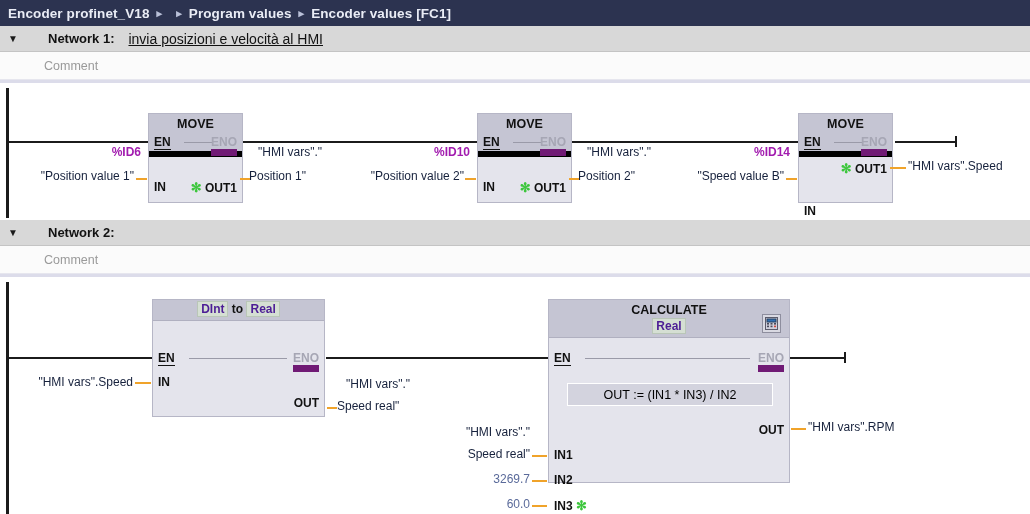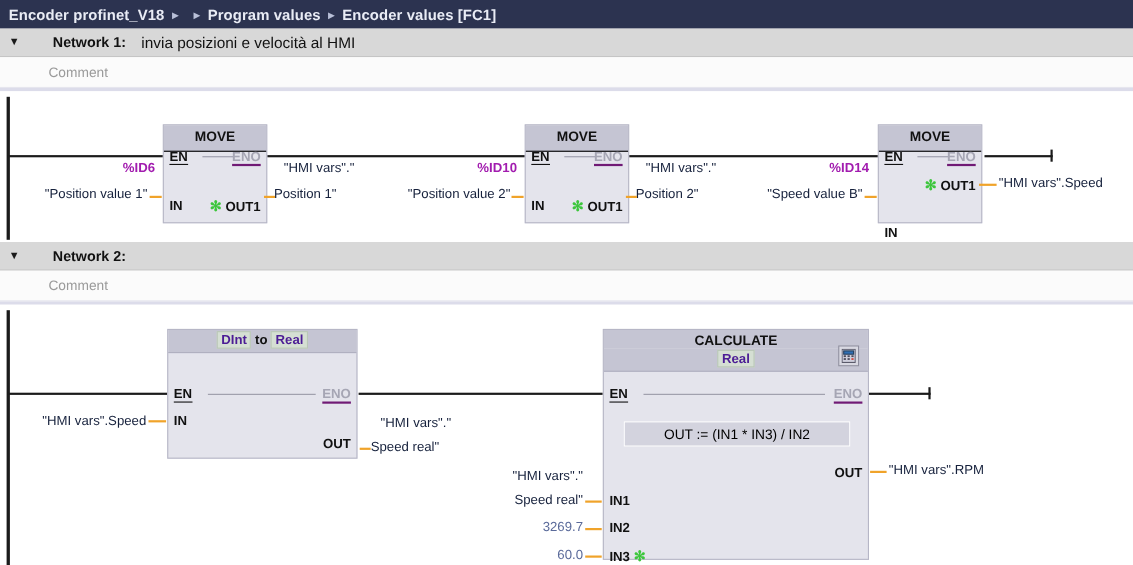--- a/index.html
+++ b/index.html
@@ -39,21 +39,21 @@
   }
   .net-arrow {
     width:26px; text-align:center; color:#1a1a1a; font-size:10px;
     line-height:26px;
   }
   .net-label {
     font-size:13px; font-weight:bold; color:#111; margin-left:22px;
     white-space:nowrap;
   }
   .net-title {
-    font-size:14px; color:#111; margin-left:14px; white-space:nowrap;
+    font-size:14px; color:#111; margin-left:14px; white-space:nowrap;text-decoration:underline;
   }
 
   
   .net-comment {
     position:absolute; left:0; width:1030px; height:28px;
     background:#fbfbfb;
     border-bottom:1px solid #e6e6ee;
     display:flex; align-items:center;
   }
   .net-comment .txt {
@@ -78,41 +78,41 @@
   }
 
   
   .fb {
     position:absolute;
     background:#e4e4ec;
     border:1px solid #b6b6c6;
   }
   .fb-head {
     background:#c5c5d3;
-    border-bottom:1px solid #000000;
+    border-bottom:6px solid #000000;
     text-align:center;
     font-size:12.5px; font-weight:bold; color:#111;
-    padding-top:3px; padding-bottom:6px;
+    padding-top:3px; padding-bottom:20px;
     white-space:nowrap;
   }
   .fb-sub {
     text-align:center; font-size:12px; font-weight:bold; color:#111;
     padding-bottom:3px; white-space:nowrap;
   }
   .type-chip {
     background:#d5dfd3; color:#4c1d95; padding:0 3px;
     border:1px solid #b9c6b7;
   }
   .fb-en {
     position:absolute; left:5px; font-size:12px; font-weight:bold; color:#111;
     border-bottom:1px solid #111; line-height:13px;
   }
   .fb-eno {
     position:absolute; right:5px; font-size:12px; font-weight:bold; color:#a6a6b4;
-    border-bottom:2px solid #701a75; line-height:13px;
+    border-bottom:7px solid #701a75; line-height:13px;
   }
   .en-line {
     position:absolute; height:1px; background:#9a9aa8;
   }
   .pin-l {
     position:absolute; left:5px; font-size:12px; font-weight:bold; color:#111;
     white-space:nowrap;
   }
   .pin-r {
     position:absolute; right:5px; font-size:12px; font-weight:bold; color:#111;
@@ -269,21 +269,21 @@
       <div class="fb-eno" style="top:52px;">ENO</div>
       <div class="pin-l" style="top:75px;">IN</div>
       <div class="pin-r" style="top:96px;">OUT</div>
     </div>
     <div class="operand op-right" style="left:0px; top:98px; width:133px;">"HMI vars".Speed</div>
     <div class="stub" style="left:135px; top:105px; width:16px;"></div>
     <div class="operand" style="left:346px; top:100px;">"HMI vars"."</div>
     <div class="operand" style="left:337px; top:122px;">Speed real"</div>
     <div class="stub" style="left:327px; top:130px; width:10px;"></div>
 
-    <div class="fb" style="left:548px; top:22px; width:242px; height:210px;">
+    <div class="fb" style="left:548px; top:22px; width:242px; height:184px;">
       <div class="fb-head" style="border-bottom:none; padding-bottom:0;">CALCULATE</div>
       <div class="fb-sub" style="background:#c5c5d3; border-bottom:1px solid #b0b0c0; padding-bottom:4px; padding-top:2px;">
         <span class="type-chip">Real</span>
       </div>
       <div class="calc-icon" style="right:8px; top:14px;">
         <svg width="13" height="13" viewBox="0 0 13 13" aria-hidden="true">
           <rect x="0.5" y="0.5" width="12" height="12" fill="#cfcfdc" stroke="#5b5b6b"></rect>
           <rect x="2" y="2" width="9" height="3" fill="#2f6fb5" stroke="#27405e"></rect>
           <rect x="2" y="6" width="2" height="1.6" fill="#4a4a5a"></rect>
           <rect x="5.5" y="6" width="2" height="1.6" fill="#4a4a5a"></rect>

